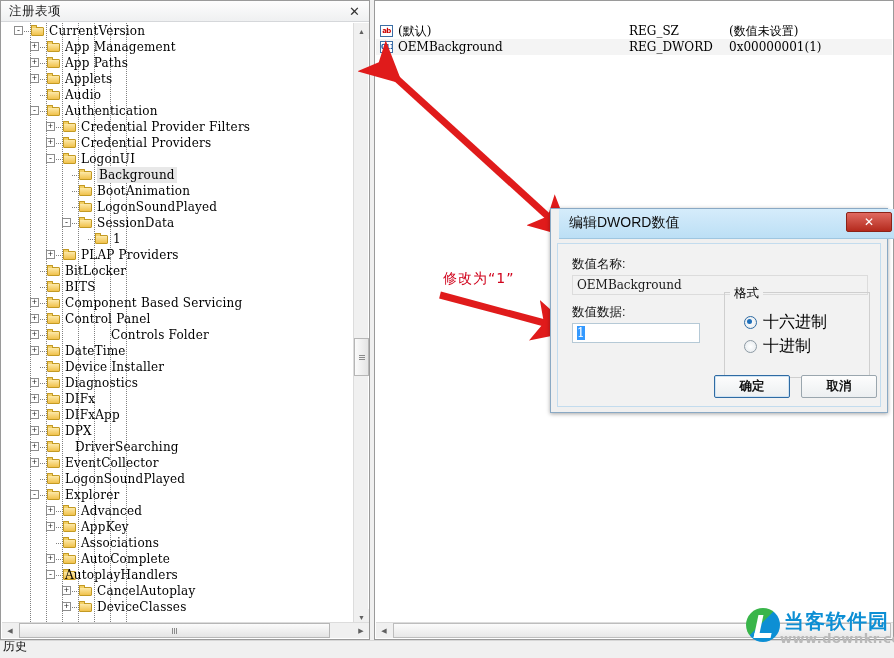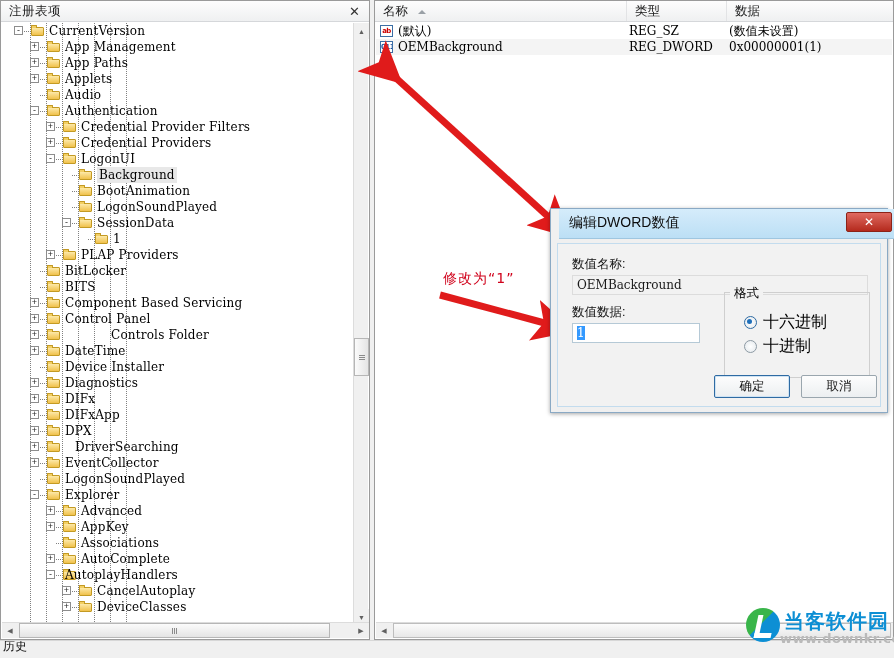--- a/index.html
+++ b/index.html
@@ -209,21 +209,21 @@
     vertical-align:-2px;margin-right:6px;position:relative;
   }
   .radio.on .dot{border-color:#2f6ba3;}
   .radio.on .dot:after{
     content:"";position:absolute;left:2px;top:2px;width:5px;height:5px;
     border-radius:50%;background:#1f6fba;
   }
   .dbtn{
     position:absolute;width:76px;height:23px;background:linear-gradient(#fdfdfd,#eceff1);
     border:1px solid #9aa6ae;box-sizing:border-box;border-radius:2px;
-    font-size:12.5px;text-align:center;line-height:21px;cursor:pointer;color:#111;
+    font-size:12.5px;text-align:center;line-height:21px;cursor:pointer;color:#111;font-weight:bold;
   }
   .dbtn.def{border:1px solid #2f6ba3;box-shadow:inset 0 0 0 1px #cfe3f3;}
 
   
   #wm{position:absolute;right:4px;bottom:4px;width:150px;height:52px;}
   #wm .lg{
     position:absolute;left:6px;top:6px;width:34px;height:34px;border-radius:50%;
     background:linear-gradient(135deg,#39b54a 0%,#39b54a 45%,#0d8fd4 46%,#0d8fd4 100%);
   }
   #wm .lg:after{
@@ -567,32 +567,20 @@
       </div>
       <div id="tree-hthumb"></div>
       <div class="hsb-arrow" style="right:0;">
         <span>▶</span>
       </div>
     </div>
   </div>
 
   <div class="pane" id="list-pane">
 
-    <div id="list-header">
-      <div class="col-h" style="left:0;width:252px;">
-        <span>名称</span>
-        <span class="sort"></span>
-      </div>
-      <div class="col-h" style="left:252px;width:100px;">
-        <span>类型</span>
-      </div>
-      <div class="col-h" style="left:352px;width:166px;border-right:none;">
-        <span>数据</span>
-      </div>
-    </div>
 
     <div id="list-body">
       <div class="lrow">
         <span class="ic">ab</span>
         <span class="c1">(默认)</span>
         <span class="c2">REG_SZ</span>
         <span class="c3">(数值未设置)</span>
       </div>
       <div class="lrow alt">
         <span class="ic num">011</span>

